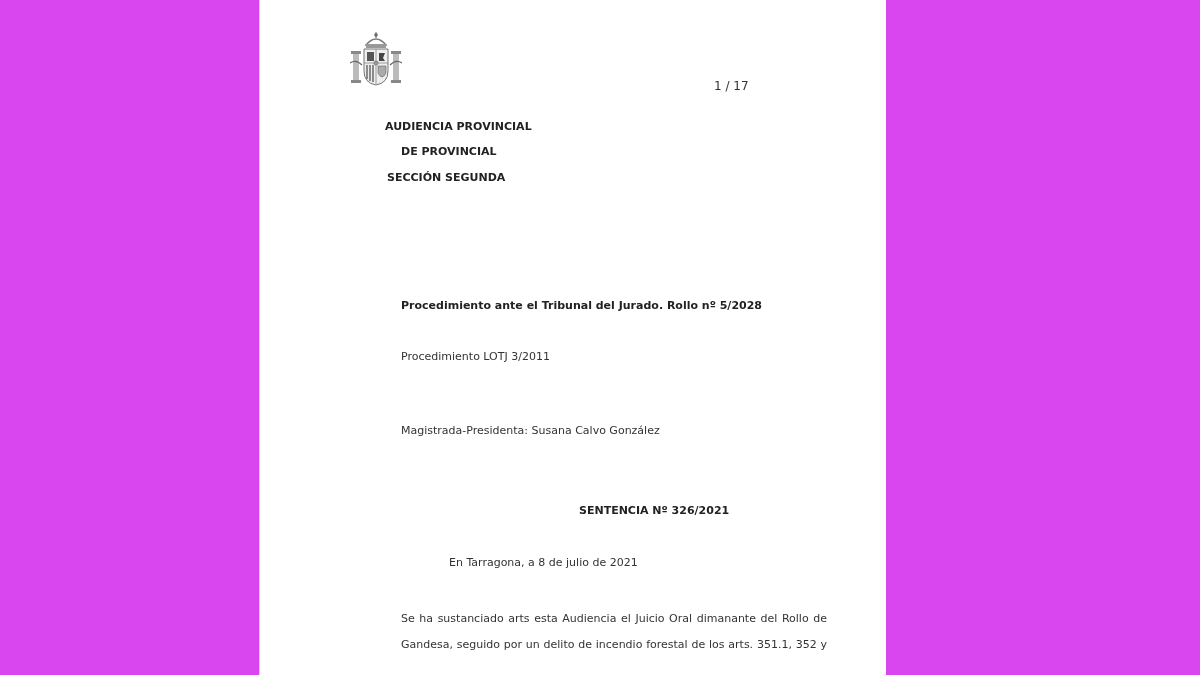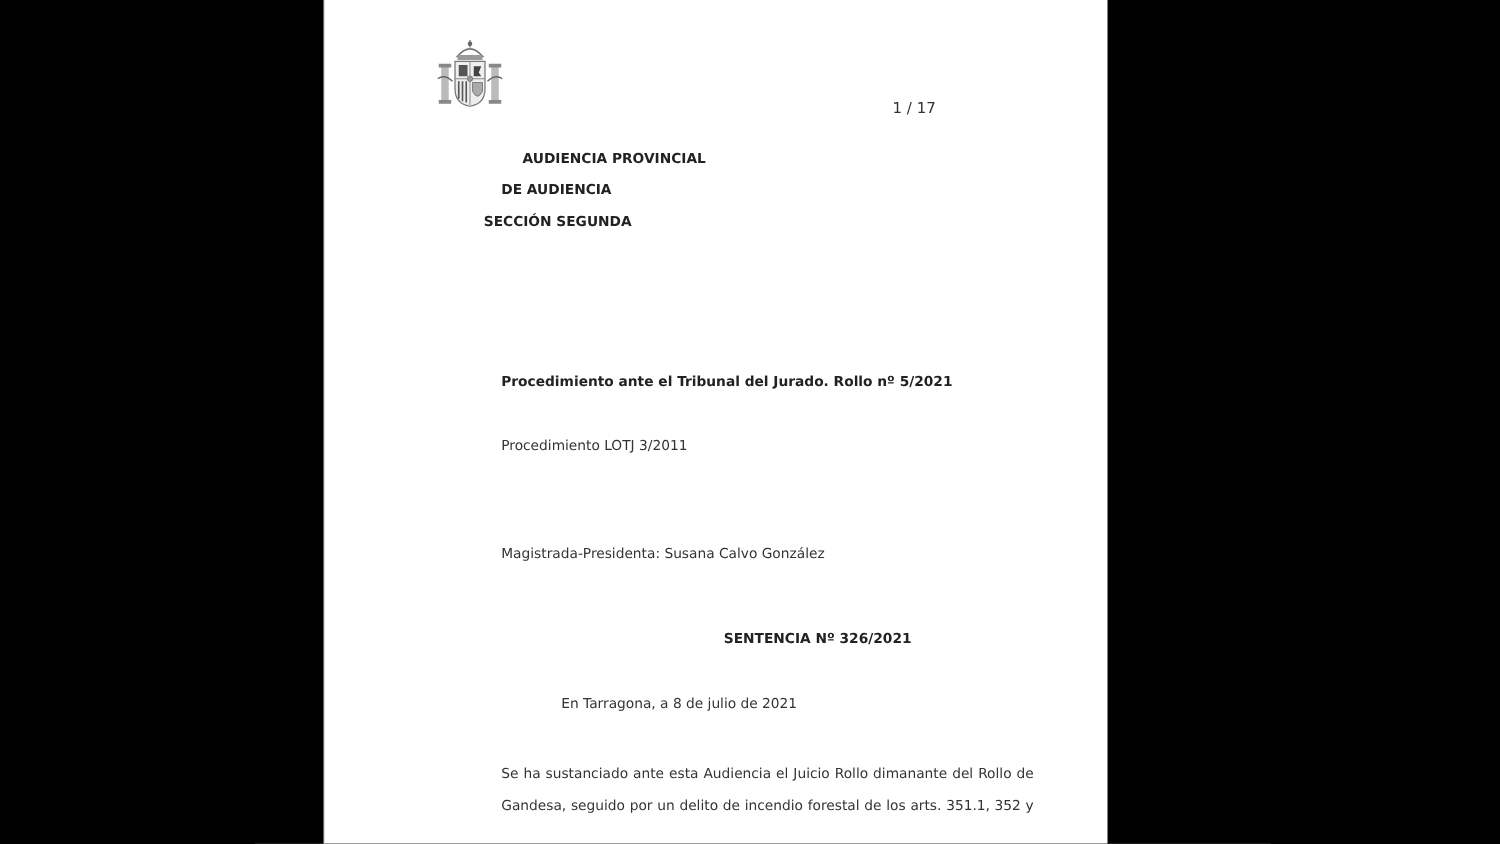--- a/index.html
+++ b/index.html
@@ -7,21 +7,21 @@
       padding: 0;
       width: 1200px;
       height: 675px;
       overflow: hidden;
       background: #333333;
     }
     .viewer {
       position: relative;
       width: 1200px;
       height: 675px;
-      background: #000000;
+      background: #d946ef;
     }
     .page {
       position: absolute;
       left: 259px;
       top: 0;
       width: 626px;
       height: 675px;
       background: #ffffff;
       border-left: 1px solid #d8d8d8;
       overflow: hidden;
@@ -37,27 +37,27 @@
     }
     .bold { font-weight: bold; }
     .crest {
       position: absolute;
       left: 90px;
       top: 31px;
       width: 52px;
       height: 56px;
     }
     .page-number { left: 454px; top: 79px; font-size: 12px; color: #333; }
-    .court-1 { left: 158px; top: 120px; text-align: center; }
+    .court-1 { left: 125px; top: 120px; text-align: center; }
     .court-2 { left: 141px; top: 145px; }
     .court-3 { left: 127px; top: 171px; }
     .proc-title { left: 141px; top: 299px; }
     .proc-2 { left: 141px; top: 325px; color:#333; }
     .proc-3 { left: 141px; top: 350px; color:#333; }
-    .magistrate { left: 141px; top: 436px; color:#333; }
+    .magistrate { left: 141px; top: 424px; color:#333; }
     .sentence-title { left: 279px; top: 504px; font-size: 11px; margin-left: 40px; }
     .date { left: 141px; top: 556px; color:#333;margin-left:48px; }
     .para {
       position: absolute;
       left: 141px;
       top: 606px;
       width: 426px;
       font-family: "DejaVu Sans", sans-serif;
       font-size: 11px;
       color: #333;
@@ -101,31 +101,31 @@
       <line x1="17" y1="34" x2="17" y2="48" stroke="#555" stroke-width="1.3"></line>
       <line x1="20" y1="34" x2="20" y2="50" stroke="#555" stroke-width="1.3"></line>
       <line x1="23" y1="34" x2="23" y2="51" stroke="#555" stroke-width="1.3"></line>
       <path d="M28 35 H36 V42 Q32 50 28 42 Z" fill="#aaa" stroke="#666" stroke-width="0.6"></path>
       <circle cx="26" cy="32" r="2.2" fill="#999" stroke="#666" stroke-width="0.5"></circle>
     </svg>
 
     <div class="text page-number">1 / 17</div>
 
     <div class="text bold court-1">AUDIENCIA PROVINCIAL</div>
-    <div class="text bold court-2">DE AUDIENCIA</div>
+    <div class="text bold court-2">DE PROVINCIAL</div>
     <div class="text bold court-3">SECCIÓN SEGUNDA</div>
 
-    <div class="text bold proc-title">Procedimiento ante el Tribunal del Jurado. Rollo nº 5/2021</div>
+    <div class="text bold proc-title">Procedimiento ante el Tribunal del Jurado. Rollo nº 5/2028</div>
     <div class="text proc-3">Procedimiento LOTJ 3/2011</div>
 
     <div class="text magistrate">Magistrada-Presidenta: Susana Calvo González</div>
 
     <div class="text bold sentence-title">SENTENCIA Nº 326/2021</div>
 
     <div class="text date">En Tarragona, a 8 de julio de 2021</div>
 
     <div class="para">
-      <span class="para-line">Se ha sustanciado ante esta Audiencia el Juicio Rollo dimanante del Rollo de</span>
+      <span class="para-line">Se ha sustanciado arts esta Audiencia el Juicio Oral dimanante del Rollo de</span>
       <span class="para-line">Gandesa, seguido por un delito de incendio forestal de los arts. 351.1, 352 y</span>
     </div>
 
   </div>
 </div>
 
 </body></html>

